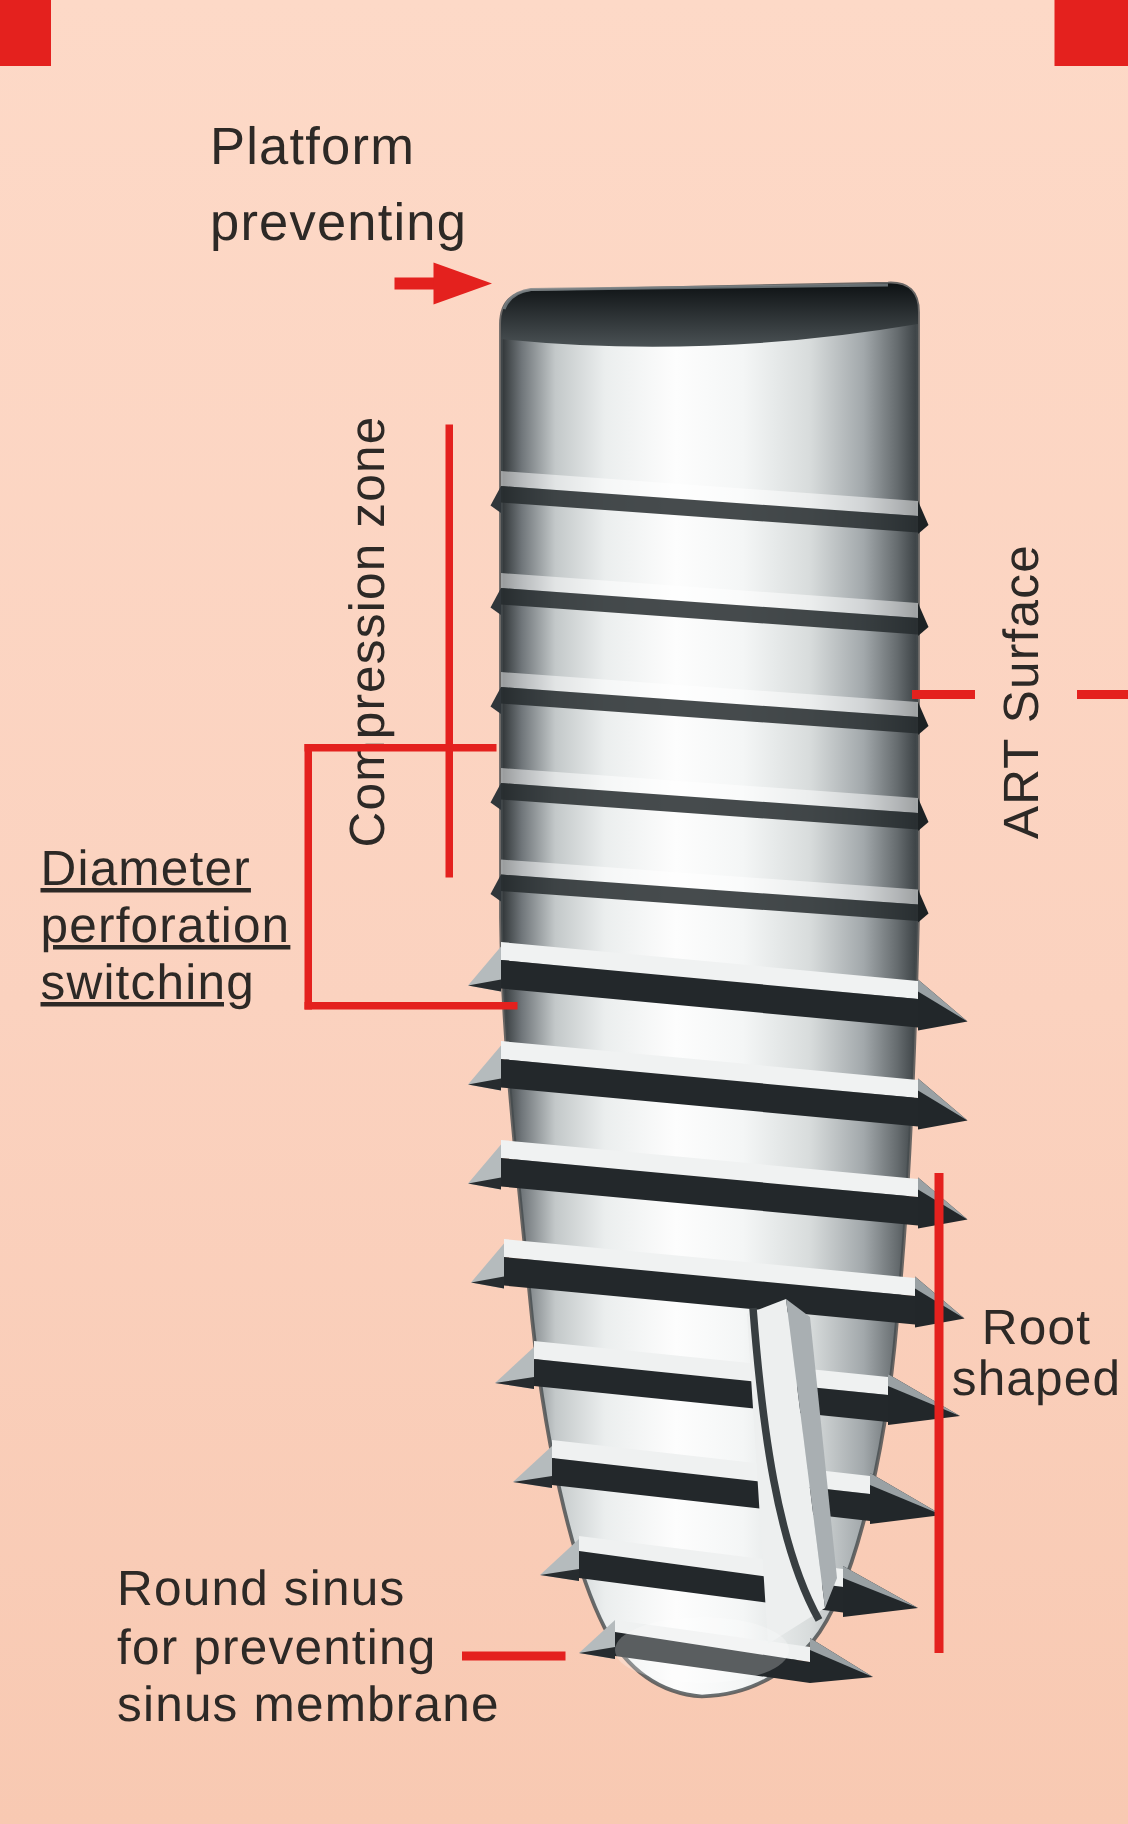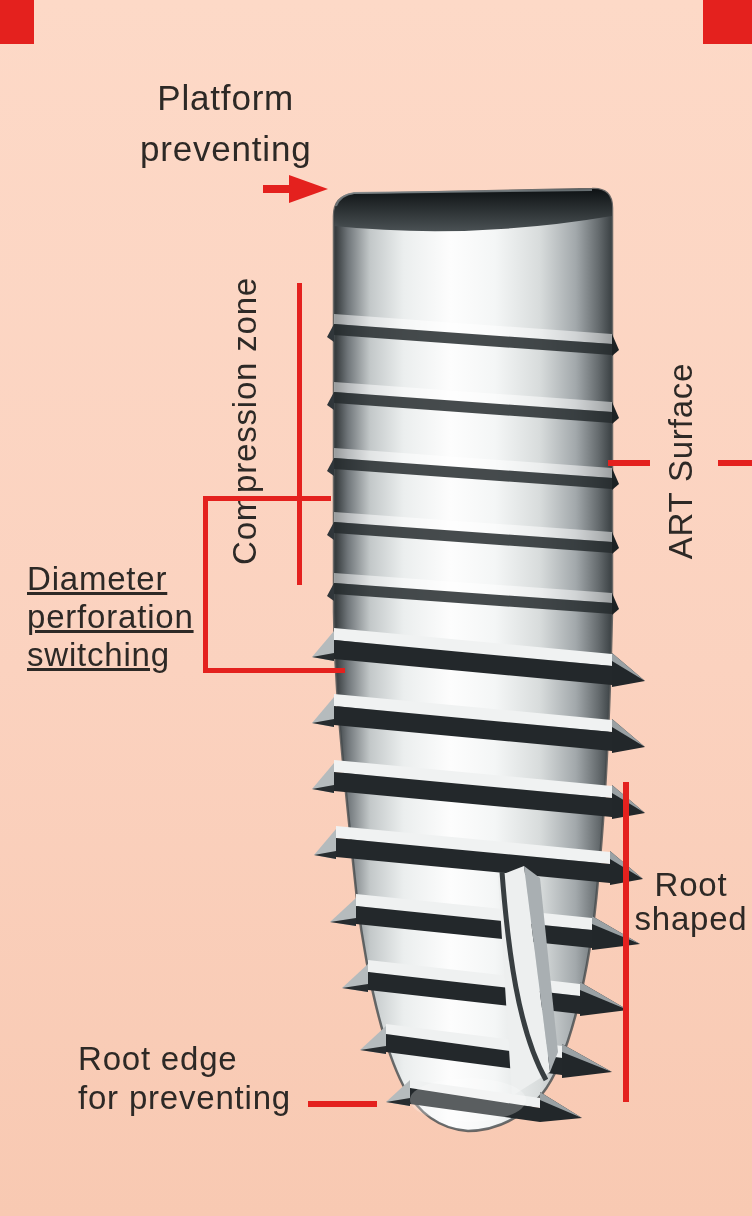--- a/index.html
+++ b/index.html
@@ -167,21 +167,21 @@
 
     <g>
       <polygon points="498,876 524,866 550,1072 512,1096" fill="#edefef"></polygon>
       <polygon points="524,866 540,878 558,1052 550,1072" fill="#a9afb2"></polygon>
       <path d="M502,872 C508,950 518,1030 546,1080" fill="none" stroke="#383e41" stroke-width="5"></path>
     </g>
 
     <ellipse cx="468" cy="1100" rx="58" ry="22" fill="#ffffff" opacity="0.25"></ellipse>
   </svg>
 
-  <div class="lbl" style="left:140px;top:72px;font-size:35px;line-height:51px;text-align:center;">
+  <div class="lbl" style="left:140px;top:72px;font-size:35px;line-height:51px;">
     <div>Platform</div>
     <div>preventing</div>
   </div>
   <div id="arrow-shaft"></div>
   <div id="arrow-head"></div>
 
   <div class="lbl rot" style="left:65px;top:402px;width:360px;">Compression zone</div>
   <div class="redline" style="left:297px;top:283px;width:5px;height:302px;"></div>
 
   <div class="redline" style="left:203px;top:496px;width:128px;height:5px;"></div>
@@ -198,17 +198,18 @@
   <div class="redline" style="left:718px;top:460px;width:34px;height:6px;"></div>
 
   <div class="redline" style="left:623px;top:782px;width:6px;height:320px;"></div>
   <div class="lbl" style="left:628px;top:868px;width:126px;line-height:34px;text-align:center;">
     <div>Root</div>
     <div>shaped</div>
   </div>
 
   <div class="redline" style="left:308px;top:1101px;width:69px;height:6px;"></div>
   <div class="lbl" style="left:78px;top:1040px;line-height:38.5px;">
-    <div>Root edge</div>
+    <div>Round sinus</div>
     <div>for preventing</div>
+    <div>sinus membrane</div>
   </div>
 
 </div>
 
 </body></html>

